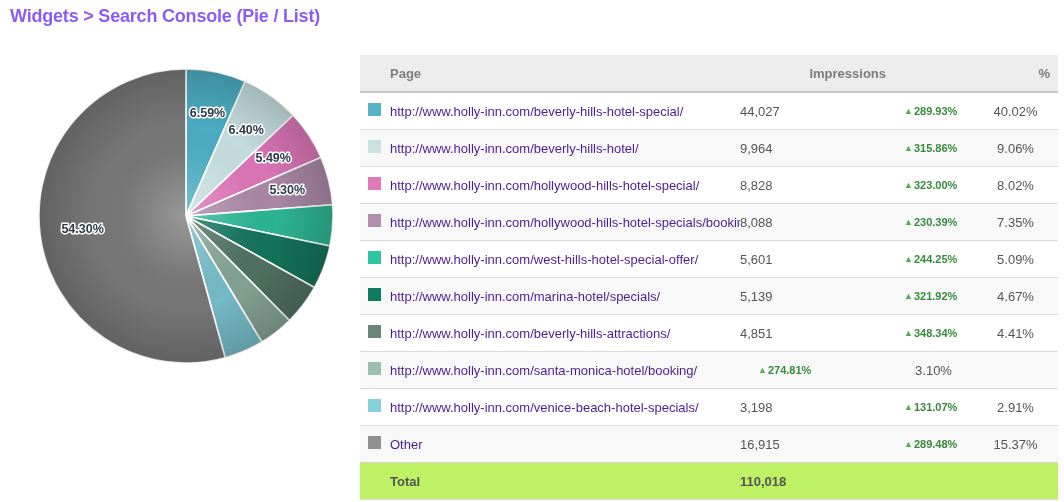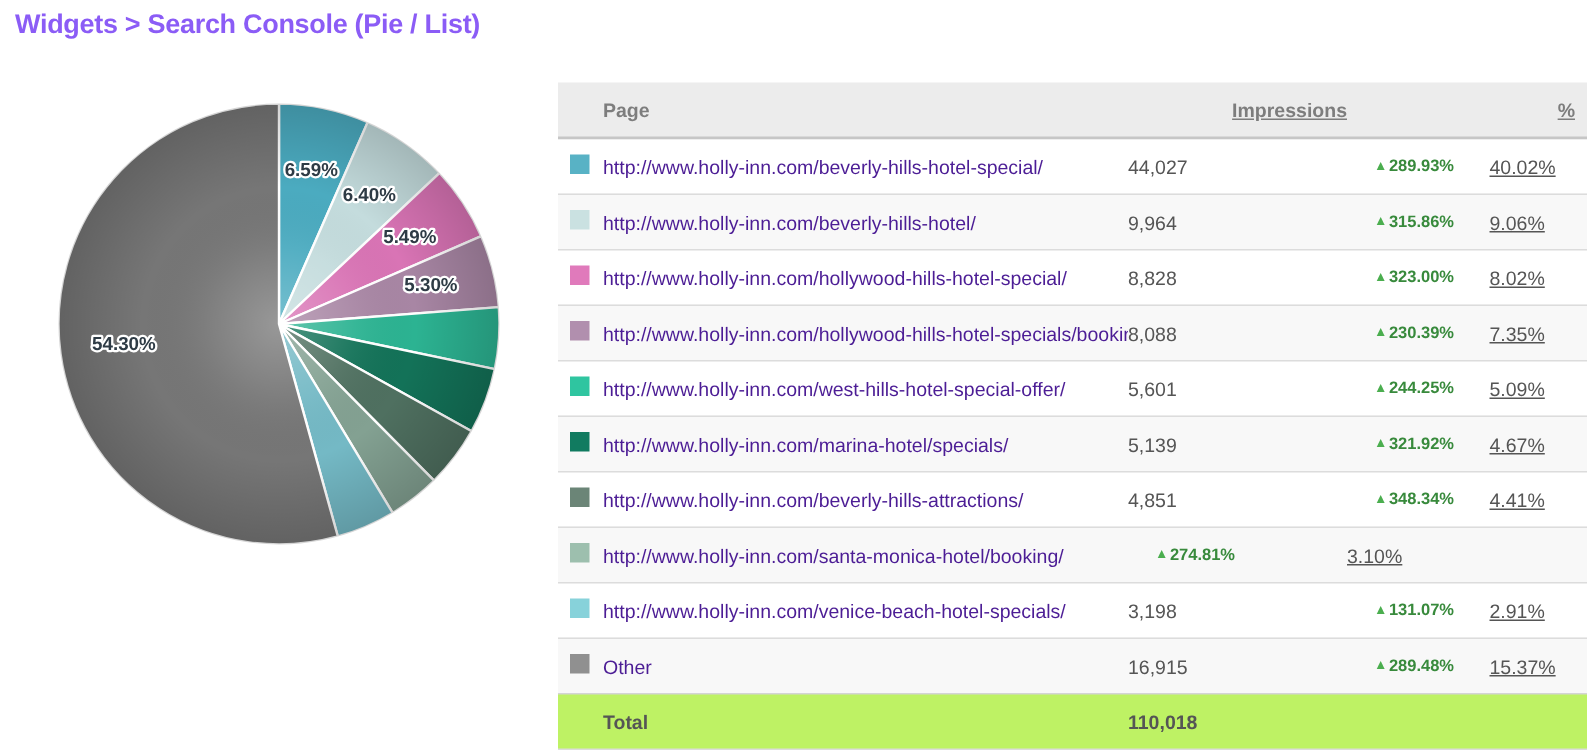--- a/index.html
+++ b/index.html
@@ -21,21 +21,20 @@
     stroke:#ffffff;stroke-width:3px;paint-order:stroke;stroke-linejoin:round;
   }
   
   .sc-table{position:absolute;left:360px;top:55px;width:698px;font-size:13px;color:#555;}
   .grid-row{
     display:grid;
     grid-template-columns:22px 350px 146px 95px 1fr;
     align-items:center;
     padding:0 8px;
     height:36px;
-    margin-left:12px;
   }
   .thead{
     background:#ececec;
     border-bottom:2px solid #c6c6c6;
     color:#7d7d7d;font-weight:bold;
   }
   .trow{background:#ffffff;border-top:1px solid #dcdcdc;}
   .tbody .trow:first-child{border-top:none;}
   .tbody .trow:nth-child(even){background:#f8f8f8;}
   .tfoot{
@@ -44,22 +43,22 @@
     border-bottom:1px solid #dcdcdc;
     font-weight:bold;color:#555;
   }
   .swatch{width:13px;height:13px;display:inline-block;}
   .page-cell{color:#4c1d95;overflow:hidden;white-space:nowrap;}
   .imp-cell{}
   .chg-cell{
     padding-left:18px;font-size:11px;font-weight:bold;color:#388a3c;white-space:nowrap;
   }
   .tri{font-style:normal;font-size:9px;color:#4bae4f;margin-right:1px;vertical-align:1px;}
-  .pct-cell{text-align:left;text-decoration:underline;}
-  .head-right{text-align:right;text-decoration:underline;}
+  .pct-cell{text-align:center;}
+  .head-right{text-align:right;}
 </style>
 </head>
 <body>
 
 <div class="page-title">Widgets &gt; Search Console (Pie / List)</div>
 
 <div class="pie-wrap">
   <svg width="372" height="372" viewBox="0 0 372 372">
     <defs>
       <radialGradient id="pieShade" cx="50%" cy="50%" r="50%">

